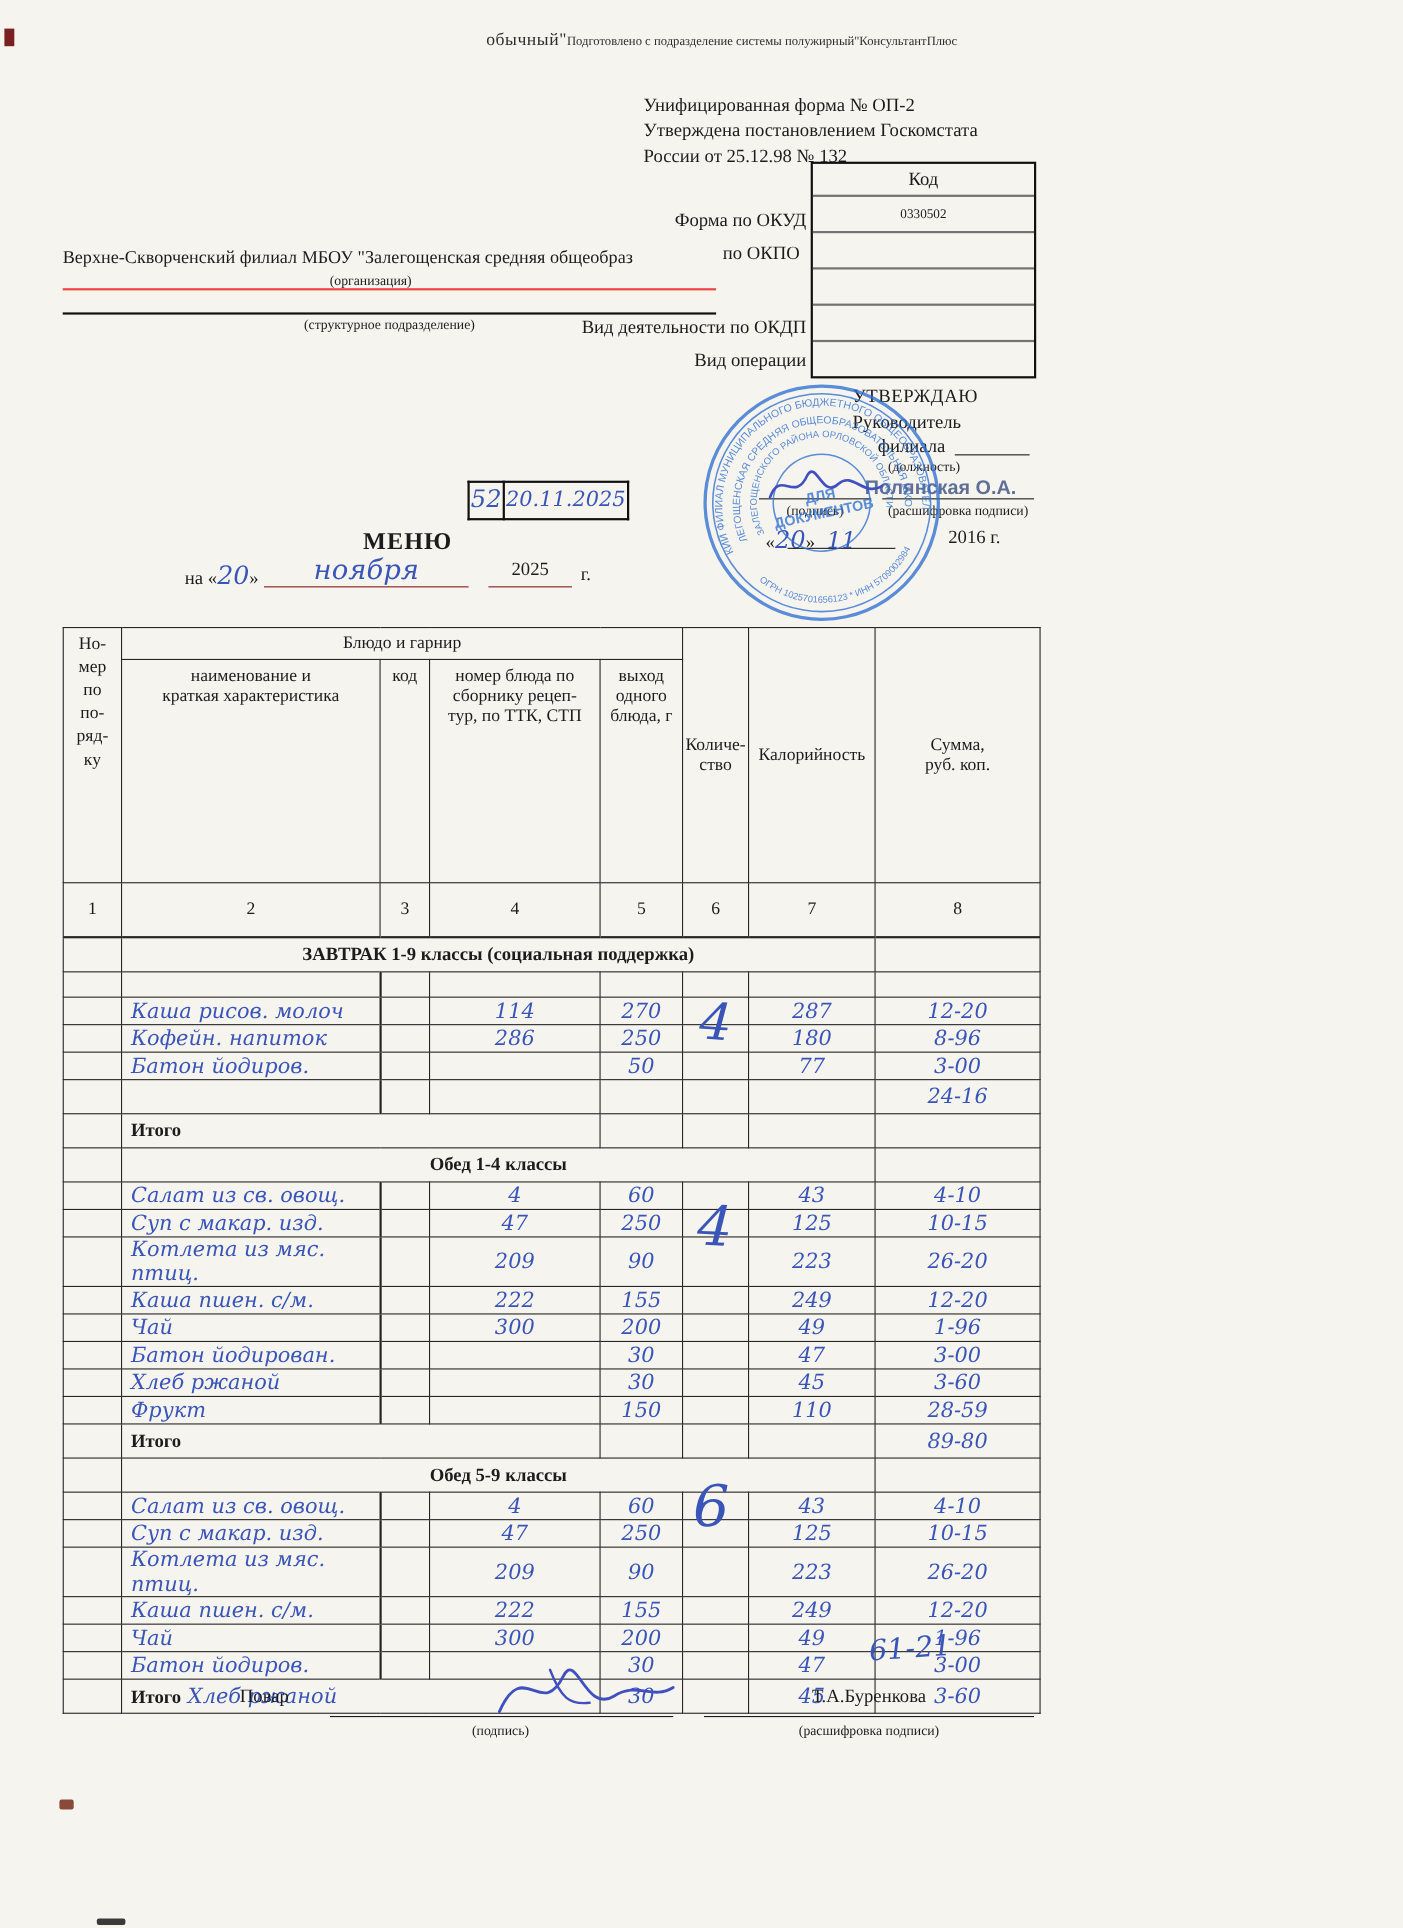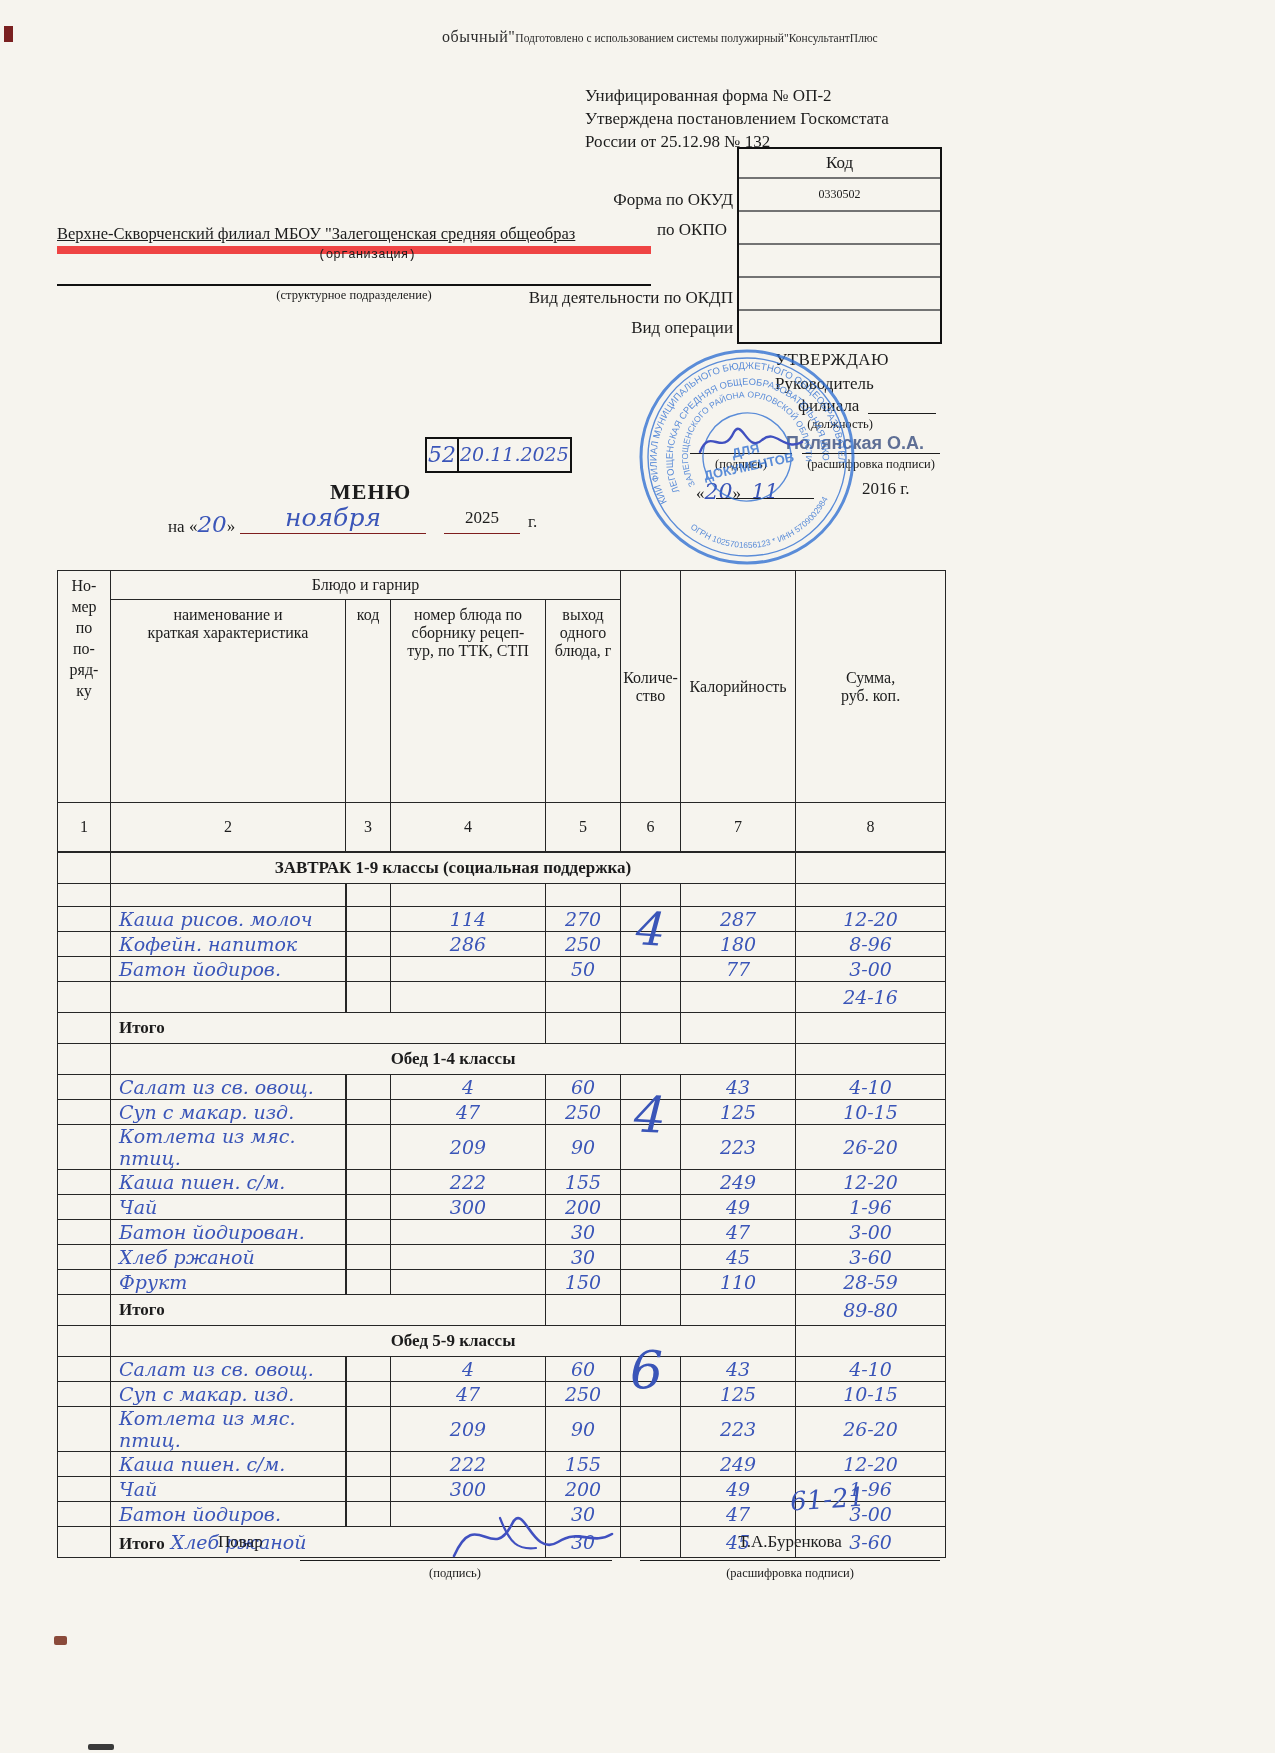--- a/index.html
+++ b/index.html
@@ -14,21 +14,21 @@
   
   .wm{left:442px;top:28px;width:560px;font-size:11.5px;color:#2d2d2d;}
   .wm .big{font-size:16px;letter-spacing:.5px;}
   
   .fh{left:585px;top:84px;font-size:17px;line-height:23px;}
   
   .code-panel{left:737px;top:147px;width:201px;border:2.5px solid #111;}
   .code-panel .row{height:31px;border-top:2px solid #737373;display:flex;align-items:center;justify-content:center;font-size:12px;}
   .code-panel .hdr{height:28px;border-top:none;font-size:17px;}
   .lbl17{font-size:17px;}
-  .org-line{left:57px;top:214px;width:594px;height:30px;border-bottom:8px solid #ef4444;font-size:16.5px;display:flex;align-items:flex-end;padding-bottom:2px;text-decoration:underline;}
+  .org-line{left:57px;top:214px;width:594px;height:30px;border-bottom:2px solid #ef4444;font-size:16.5px;display:flex;align-items:flex-end;padding-bottom:18px;}
   .unit-line{left:57px;top:258px;width:594px;height:26px;border-bottom:2px solid #111;}
   
   .appr-name{font-family:"Liberation Sans","DejaVu Sans",sans-serif;color:#5f6f95;font-size:18px;font-weight:bold;}
   
   .doc-table{left:425px;top:437px;border-collapse:collapse;}
   .doc-table td{border:2.5px solid #111;text-align:center;vertical-align:middle;font-size:15.5px;line-height:19px;white-space:pre-line;}
   .doc-table .hrow td{height:44px;}
   .doc-table .vrow td{height:30px;}
   .menu-word{left:330px;top:479px;font-size:22px;font-weight:bold;letter-spacing:1px;}
   
@@ -62,21 +62,21 @@
   .cap-line{border-bottom:1.8px solid #1c1c1c;}
 </style>
 </head>
 <body>
 
 <div class="abs artifact" style="left:4px;top:26px;width:9px;height:16px;"></div>
 <div class="abs" style="left:54px;top:1636px;width:13px;height:9px;background:#8a4a3a;border-radius:2px;"></div>
 <div class="abs" style="left:88px;top:1744px;width:26px;height:6px;background:#3a3a3a;border-radius:2px;"></div>
 
 <div class="abs wm">
-  <span class="big">обычный"</span><span>Подготовлено с использованием системы </span><span>полужирный"</span><span>КонсультантПлюс</span>
+  <span class="big">обычный"</span><span>Подготовлено с подразделение системы </span><span>полужирный"</span><span>КонсультантПлюс</span>
 </div>
 
 <div class="abs fh">
   <div>Унифицированная форма № ОП-2</div>
   <div>Утверждена постановлением Госкомстата</div>
   <div>России от 25.12.98 № 132</div>
 </div>
 
 <div class="abs code-panel">
   <div class="row hdr">Код</div>
@@ -85,21 +85,21 @@
   <div class="row"></div>
   <div class="row"></div>
   <div class="row"></div>
 </div>
 
 <div class="abs rt lbl17" style="left:500px;top:190px;width:233px;">Форма по ОКУД</div>
 <div class="abs org-line">
   <span>Верхне-Скворченский филиал МБОУ "Залегощенская средняя общеобраз</span>
 </div>
 <div class="abs lbl17" style="left:657px;top:220px;">по ОКПО</div>
-<div class="abs small-cap" style="left:70px;top:248px;width:594px;font-family:Liberation Mono, monospace;">(организация)</div>
+<div class="abs small-cap" style="left:40px;top:248px;width:594px;">(организация)</div>
 <div class="abs unit-line"></div>
 <div class="abs small-cap" style="left:57px;top:288px;width:594px;">(структурное подразделение)</div>
 <div class="abs rt lbl17" style="left:450px;top:288px;width:283px;">Вид деятельности по ОКДП</div>
 <div class="abs rt lbl17" style="left:450px;top:318px;width:283px;">Вид операции</div>
 
 <div class="abs lbl17" style="left:775px;top:350px;letter-spacing:.5px;">УТВЕРЖДАЮ</div>
 <div class="abs lbl17" style="left:775px;top:374px;">Руководитель</div>
 <div class="abs lbl17" style="left:798px;top:396px;">филиала</div>
 <div class="abs cap-line" style="left:868px;top:396px;width:68px;height:17px;"></div>
 <div class="abs small-cap" style="left:760px;top:417px;width:160px;">(должность)</div>

